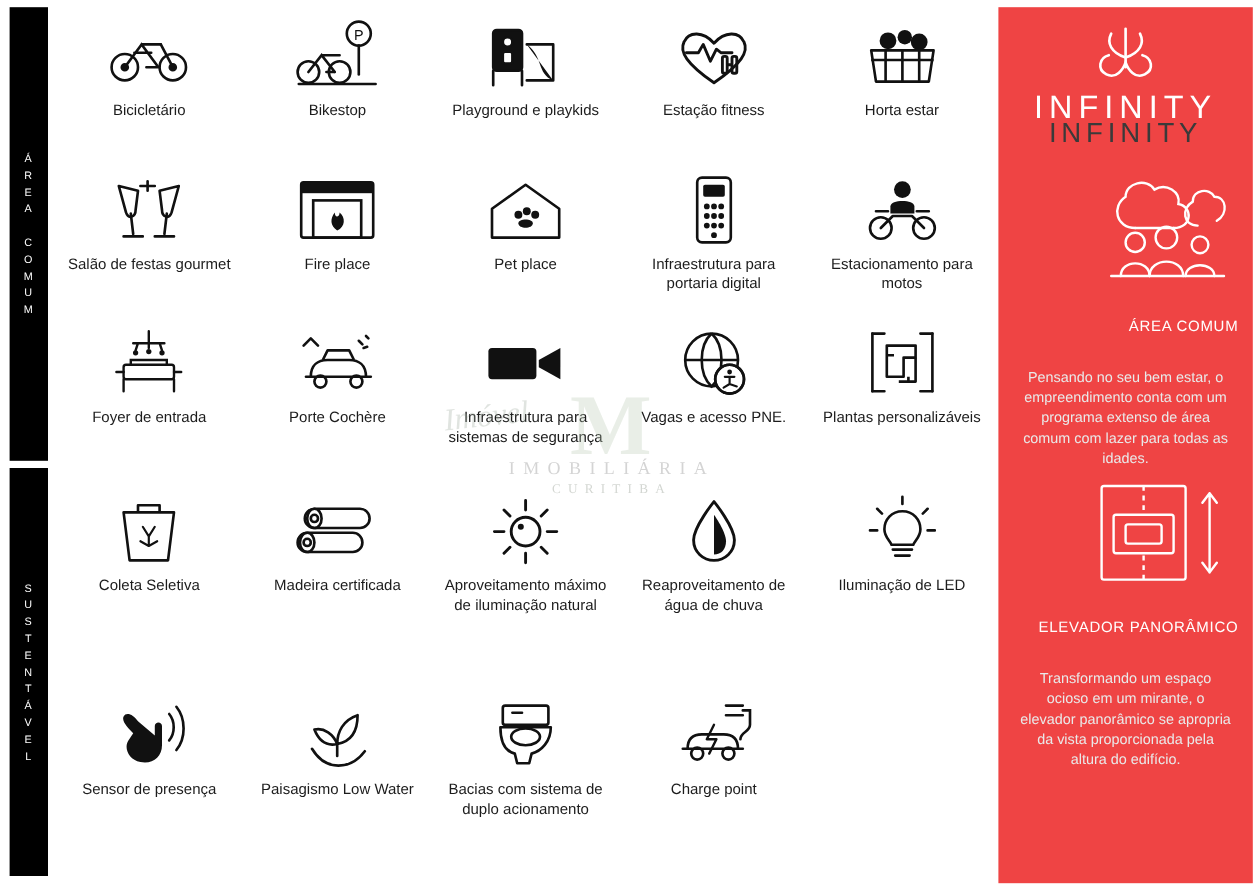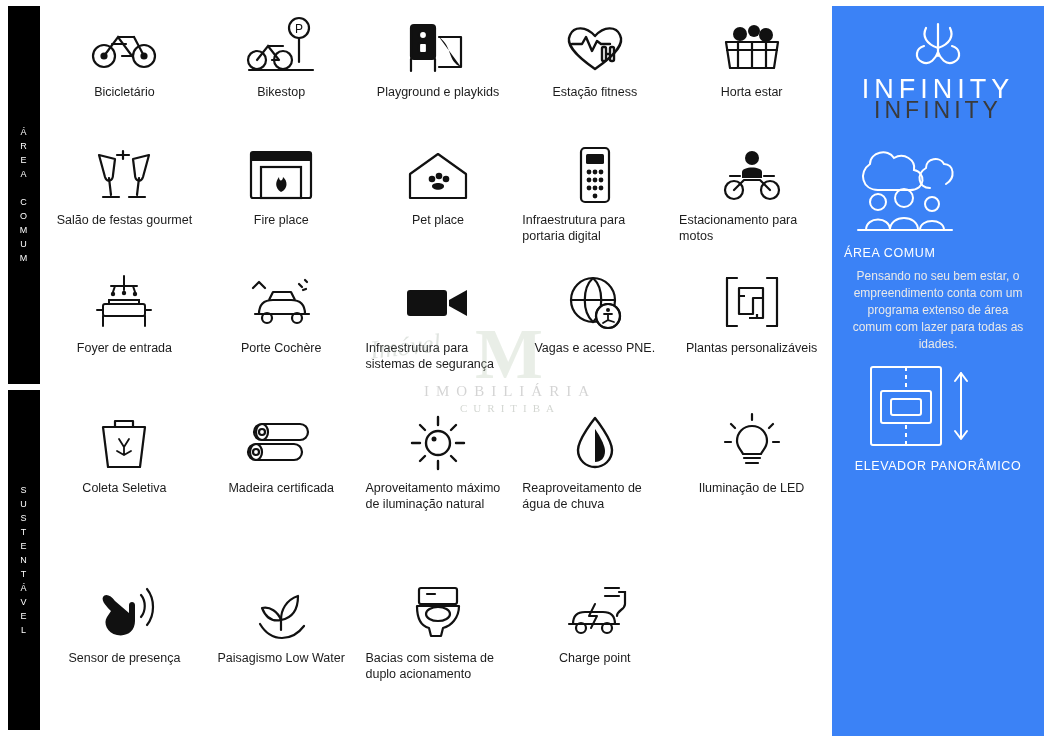--- a/index.html
+++ b/index.html
@@ -121,34 +121,34 @@
   .cell .ico {
     height: 62px;
     display: flex;
     align-items: center;
     justify-content: center;
   }
   .cell .cap {
     margin-top: 6px;
     font-size: 12.5px;
     line-height: 16px;
-    text-align: left;
+    text-align: center;
     color: #1c1c1c;
     max-width: 145px;
   }
   #grid-sust .cell { padding-top: 22px; }
 
   
   .panel {
     position: absolute;
     top: 6px;
     left: 832px;
     width: 212px;
     height: 730px;
-    background: #3b82f6;
+    background: #ef4444;
     color: #ffffff;
     display: flex;
     flex-direction: column;
     align-items: center;
     z-index: 6;
     box-sizing: border-box;
     padding: 12px 12px 10px 12px;
   }
   .logo-wrap {
     display: flex;
@@ -167,22 +167,23 @@
   .logo-shadow {
     font-size: 23px;
     letter-spacing: 4px;
     color: #3a3a3a;
     line-height: 1;
     margin-top: -4px;
   }
   .panel-block {
     display: flex;
     flex-direction: column;
-    align-items: flex-start;
+    align-items: flex-end;
     margin-top: 10px;
+    gap: 19px;
   }
   .panel-title {
     font-size: 12.5px;
     letter-spacing: 0.6px;
     margin-top: 8px;
     color: #ffffff;
   }
   .panel-text {
     font-size: 12px;
     line-height: 17px;
@@ -589,16 +590,17 @@
       <div>
         <svg width="130" height="88" viewBox="0 0 130 88" fill="none" stroke="#ffffff" stroke-width="2">
           <rect x="16" y="4" width="70" height="78" rx="2"></rect>
           <path d="M51 4 V24 M51 62 V82" stroke-dasharray="4 4"></path>
           <rect x="26" y="28" width="50" height="32" rx="2"></rect>
           <rect x="36" y="36" width="30" height="16" rx="2"></rect>
           <path d="M106 10 V76 M106 10 L100 18 M106 10 L112 18 M106 76 L100 68 M106 76 L112 68" stroke-linecap="round" stroke-linejoin="round"></path>
         </svg>
       </div>
       <div class="panel-title">ELEVADOR PANORÂMICO</div>
+      <div class="panel-text">Transformando um espaço ocioso em um mirante, o elevador panorâmico se apropria da vista proporcionada pela altura do edifício.</div>
     </div>
   </div>
 
 </div>
 
 </body></html>

